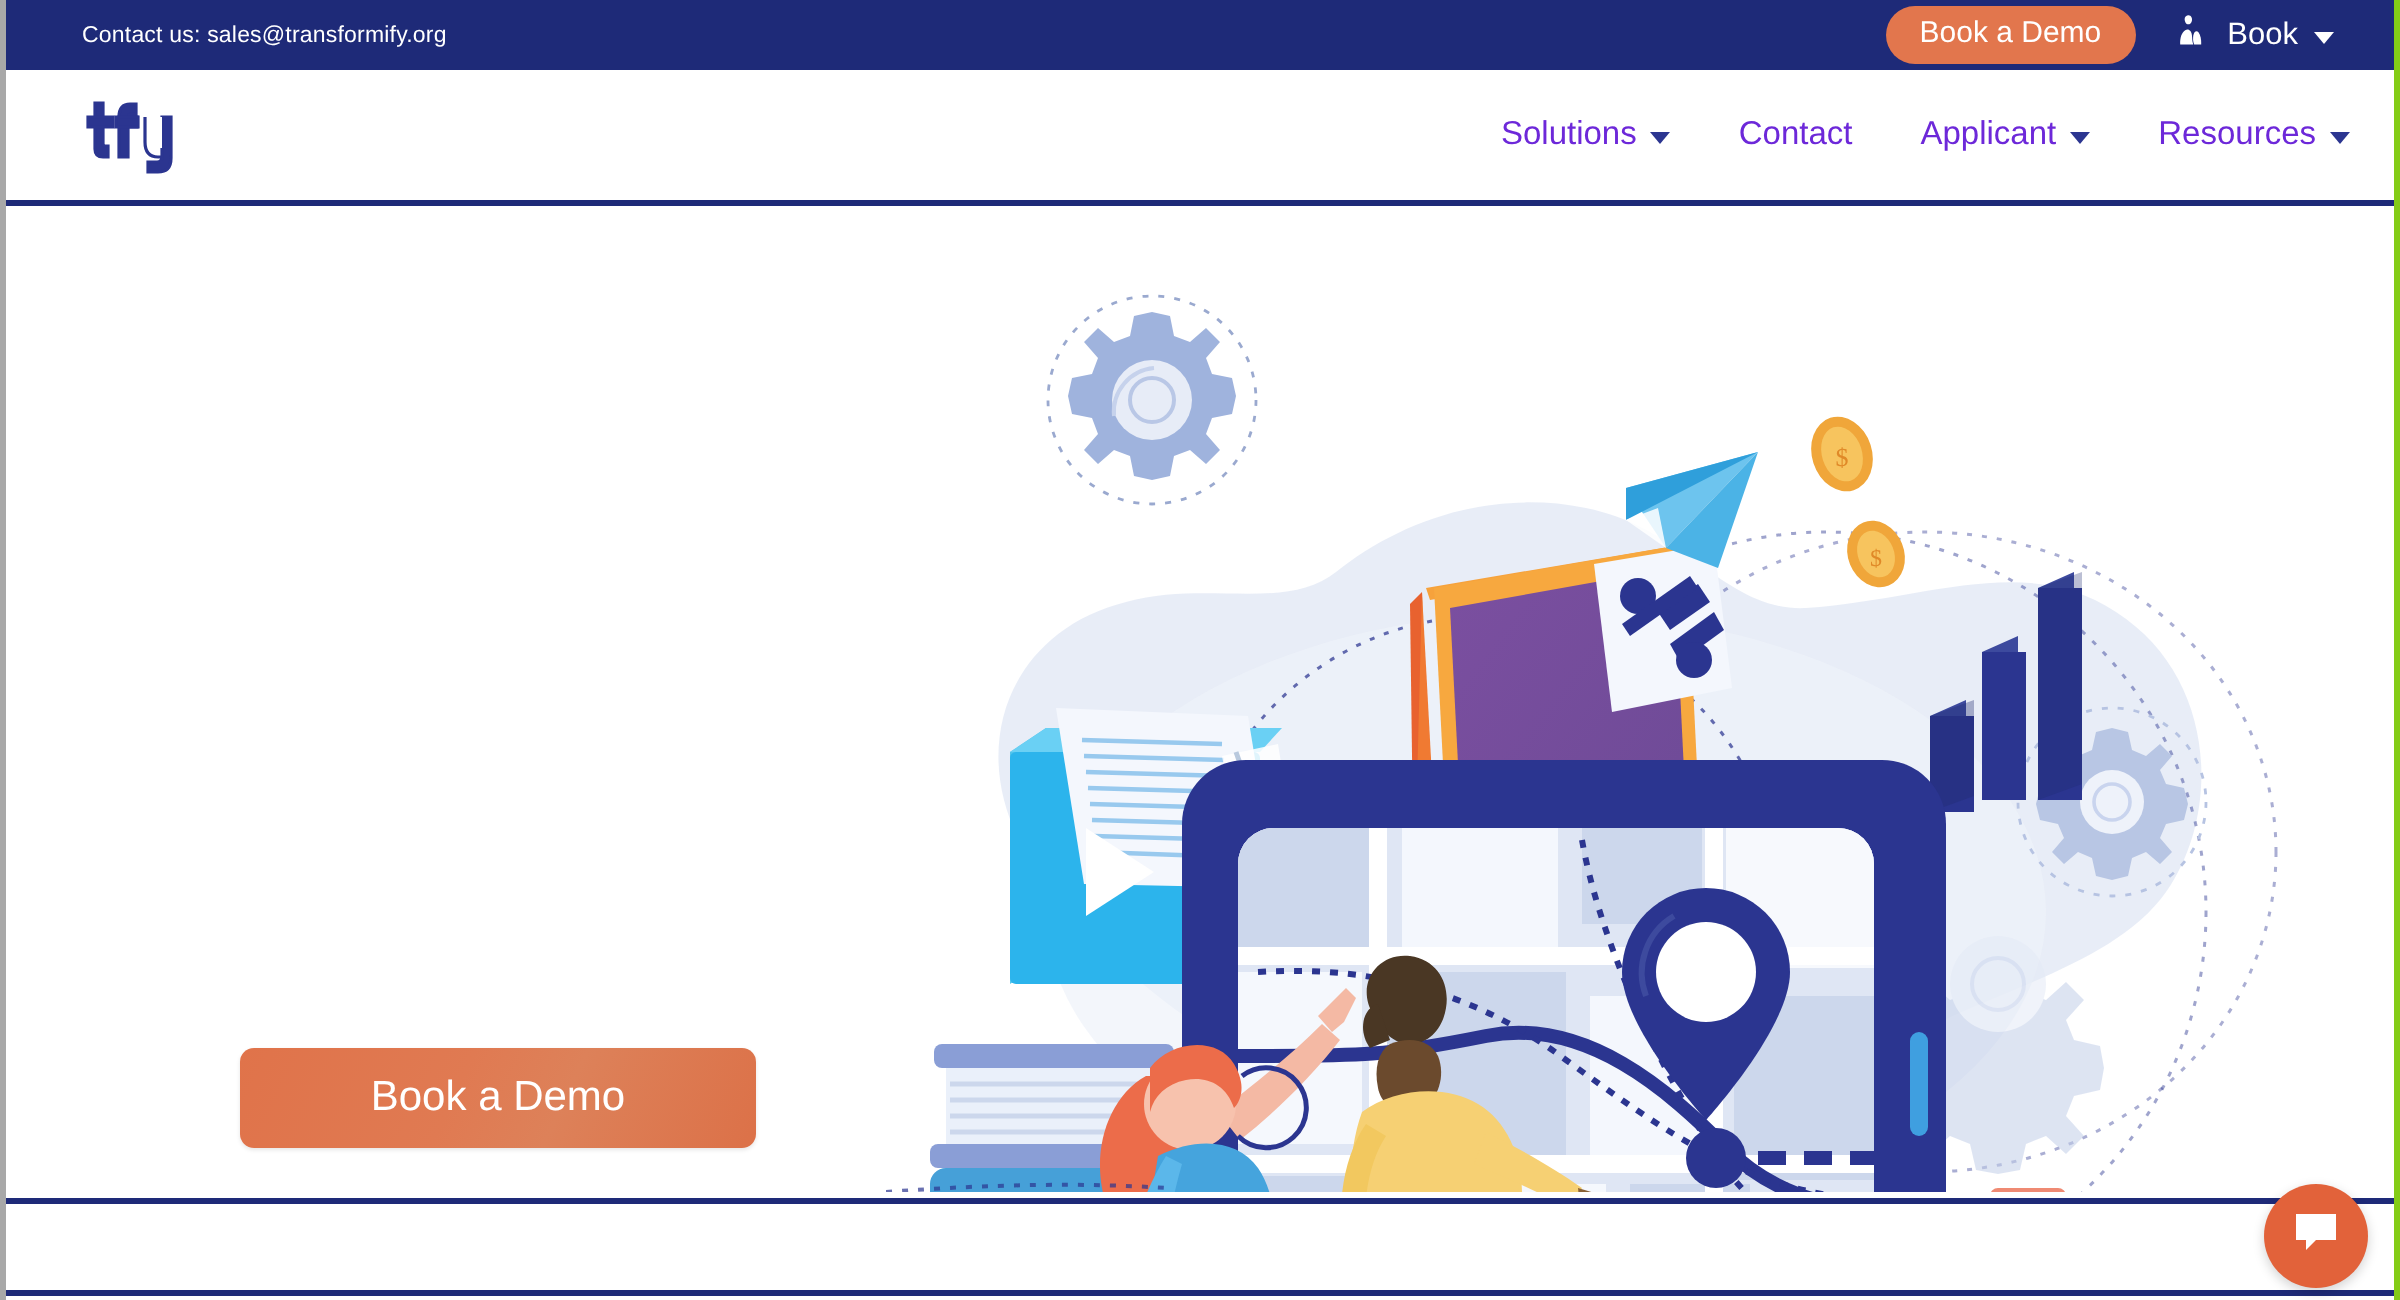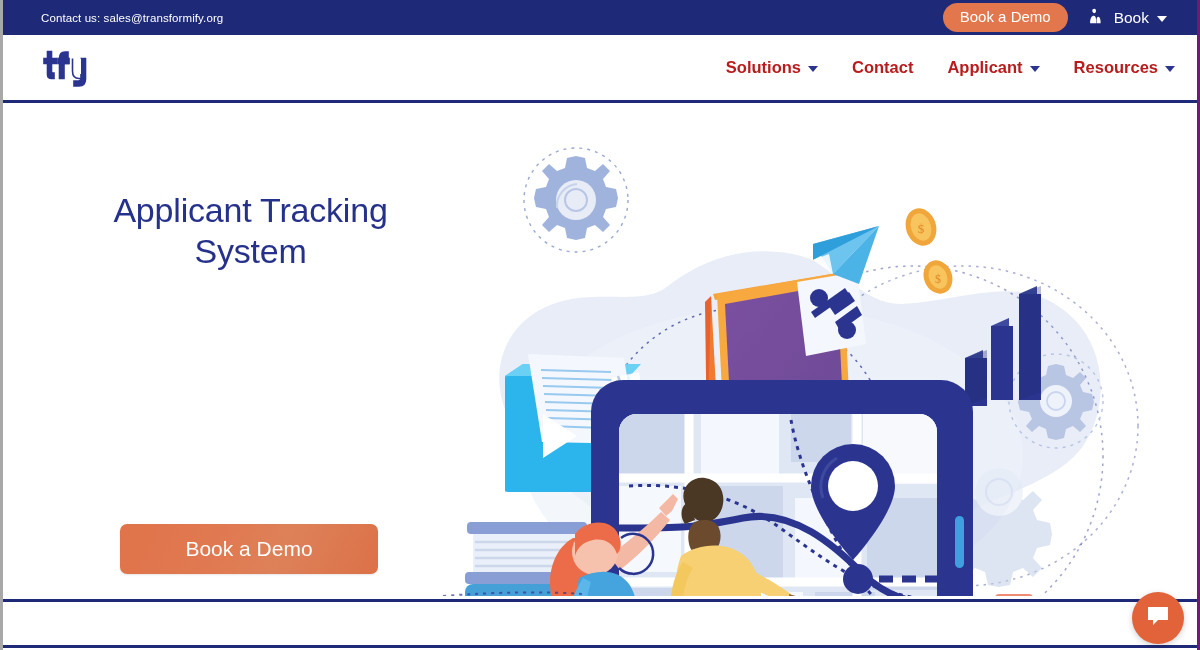--- a/index.html
+++ b/index.html
@@ -8,21 +8,21 @@
     width: 1200px; height: 650px;
     font-family: "Liberation Sans", sans-serif;
     background: #ffffff;
     overflow: hidden;
   }
   .page {
     position: relative;
     width: 1200px; height: 650px;
     background: #ffffff;
     border-left: 3px solid #a8a8a8;
-    border-right: 3px solid #701a75;
+    border-right: 3px solid #84cc16;
   }
 
   
   .topbar {
     position: absolute; top: 0; left: 0;
     width: 1194px; height: 35px;
     background: #1e2a78;
     display: flex; align-items: center;
     padding: 0 8px 0 38px;
   }
@@ -80,23 +80,23 @@
   .nav-links {
     margin-left: auto;
     margin-right: 22px;
     display: flex; align-items: center; gap: 34px;
   }
   .nav-item {
     display: flex; align-items: center; gap: 7px;
     cursor: pointer;
   }
   .nav-label {
-    color: #b91c1c;
+    color: #6d28d9;
     font-size: 16.5px;
-    font-weight: bold;
+    font-weight: normal;
     white-space: nowrap;
   }
   .caret-navy {
     width: 0; height: 0;
     border-left: 5px solid transparent;
     border-right: 5px solid transparent;
     border-top: 6px solid #2b3590;
     margin-top: 3px;
   }
 
@@ -220,23 +220,20 @@
       </div>
       <div class="nav-item">
         <span class="nav-label">Resources</span>
         <span class="caret-navy"></span>
       </div>
     </div>
   </div>
 
   <div class="hero">
 
-    <div class="hero-copy">
-      <h1 class="hero-title">Applicant Tracking System</h1>
-    </div>
 
     <button class="hero-cta">Book a Demo</button>
 
     <div class="hero-art">
       <svg width="700" height="470" viewBox="0 0 700 470" aria-hidden="true">
         <defs>
           <linearGradient id="boardG" x1="0" y1="0" x2="1" y2="1">
             <stop offset="0%" stop-color="#7b4fa0"></stop>
             <stop offset="100%" stop-color="#6d4a96"></stop>
           </linearGradient>

